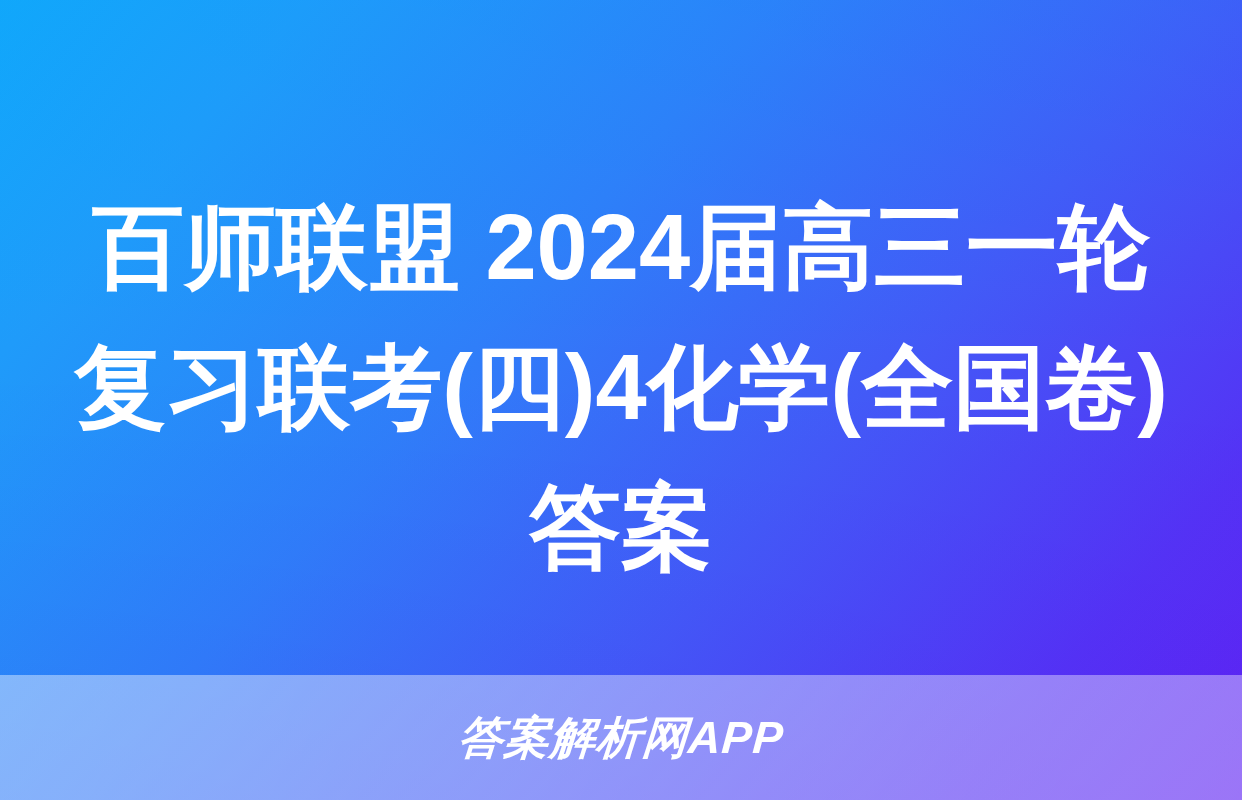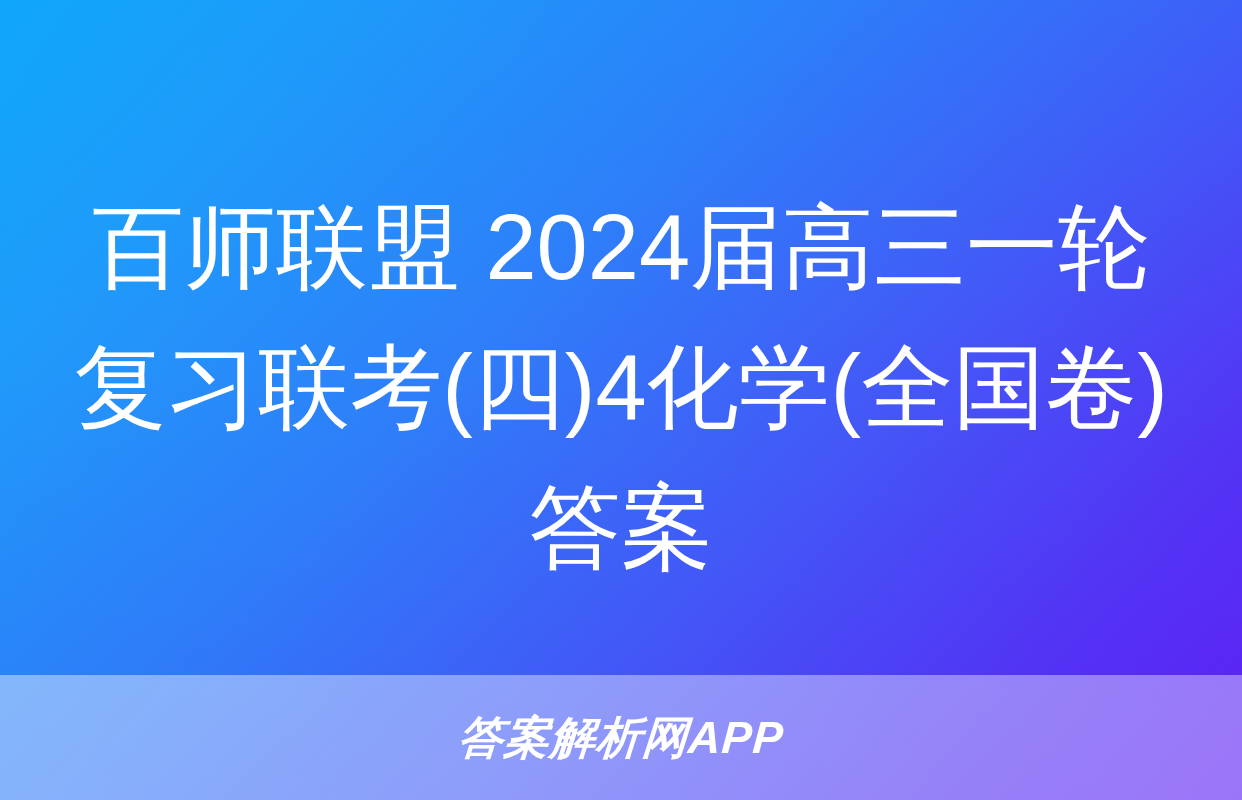--- a/index.html
+++ b/index.html
@@ -44,21 +44,21 @@
     position: absolute;
     left: 0;
     right: 0;
     top: 178px;
     padding: 0 62px;
     box-sizing: border-box;
     text-align: center;
     color: #ffffff;
     font-size: 92px;
     line-height: 1.52;
-    font-weight: 400;
+    font-weight: 700;
     letter-spacing: 0px;
     white-space: normal;
     word-break: break-all;
     text-rendering: optimizeLegibility;
   }
 
   #watermark-band {
     position: absolute;
     left: 0;
     right: 0;

